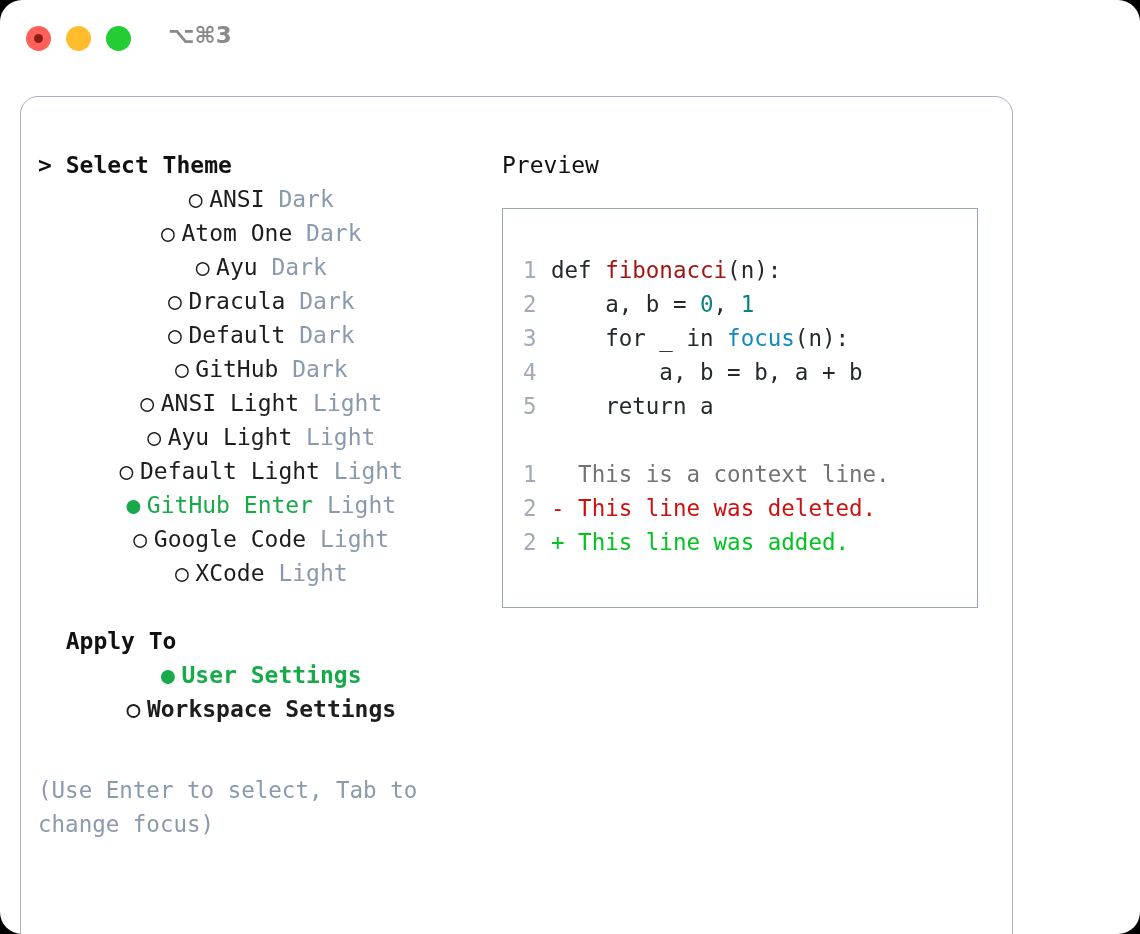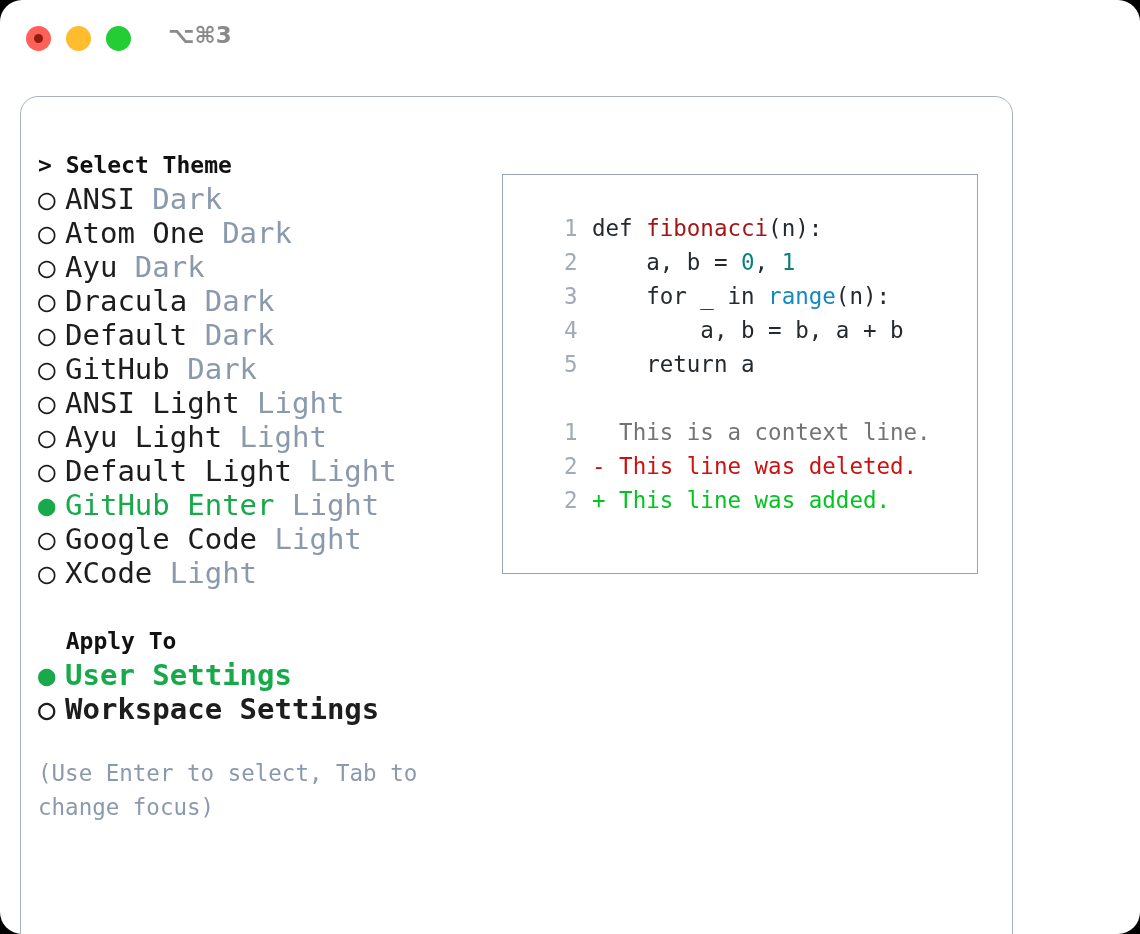--- a/index.html
+++ b/index.html
@@ -83,34 +83,35 @@
   }
   .section-header {
     font-size: 23px;
     line-height: 34px;
     color: #111111;
     white-space: pre;
   }
   .section-header.bold { font-weight: bold; }
 
   .opt-row {
-    font-size: 29px;
+    font-size: 23px;
     line-height: 34px;
     color: #1d1d1d;
     white-space: pre;
+    text-align: center;
   }
   .marker { display: inline-block; width: 27px; }
   .opt-name { color: #1d1d1d; }
   .opt-row.selected .opt-name,
   .opt-row.selected .marker { color: #18a94a; }
   .opt-tag { color: #8b99ad; }
 
   #apply-block { margin-top: 34px; font-weight: bold; }
   #hint {
-    margin-top: 30px;
+    margin-top: 47px;
     font-size: 22.5px;
     line-height: 34px;
     color: #8b99ad;
     width: 410px;
   }
 
   
   #right-col {
     position: absolute;
     left: 481px;
@@ -127,23 +128,22 @@
     width: 476px;
     height: 400px;
     border: 1.5px solid #9aa5b1;
     box-sizing: border-box;
     background: #ffffff;
     position: relative;
   }
   #code-area {
     position: absolute;
     left: 20px;
-    top: 36px;
+    top: 44px;
     right: 8px;
-    margin-left: 41px;
   }
   .code-line {
     font-size: 22.5px;
     line-height: 34px;
     white-space: pre;
     color: #24292e;
   }
   .lineno {
     display: inline-block;
     width: 28px;
@@ -196,25 +196,26 @@
         <div id="apply-list">
             <div class="opt-row selected"><span class="marker">●</span><span class="opt-name">User Settings</span></div>
             <div class="opt-row"><span class="marker">○</span><span class="opt-name">Workspace Settings</span></div>
           </div>
       </div>
 
       <div id="hint">(Use Enter to select, Tab to change focus)</div>
     </div>
 
     <div id="right-col">
+      <div id="preview-label">Preview</div>
       <div id="preview-box">
         <div id="code-area">
             <div class="code-line"><span class="lineno">1</span><span class="tok-def">def </span><span class="tok-fn">fibonacci</span><span class="tok-def">(n):</span></div>
             <div class="code-line"><span class="lineno">2</span><span class="tok-def">    a, b = </span><span class="tok-num">0</span><span class="tok-def">, </span><span class="tok-num">1</span></div>
-            <div class="code-line"><span class="lineno">3</span><span class="tok-def">    for _ in </span><span class="tok-builtin">range</span><span class="tok-def">(n):</span></div>
+            <div class="code-line"><span class="lineno">3</span><span class="tok-def">    for _ in </span><span class="tok-builtin">focus</span><span class="tok-def">(n):</span></div>
             <div class="code-line"><span class="lineno">4</span><span class="tok-def">        a, b = b, a + b</span></div>
             <div class="code-line"><span class="lineno">5</span><span class="tok-def">    return a</span></div>
             <div class="diff-gap"></div>
             <div class="code-line"><span class="lineno">1</span><span class="diff-ctx">  </span><span class="diff-ctx">This is a context line.</span></div>
             <div class="code-line"><span class="lineno">2</span><span class="diff-del">- </span><span class="diff-del">This line was deleted.</span></div>
             <div class="code-line"><span class="lineno">2</span><span class="diff-add">+ </span><span class="diff-add">This line was added.</span></div>
           </div>
       </div>
     </div>
 

